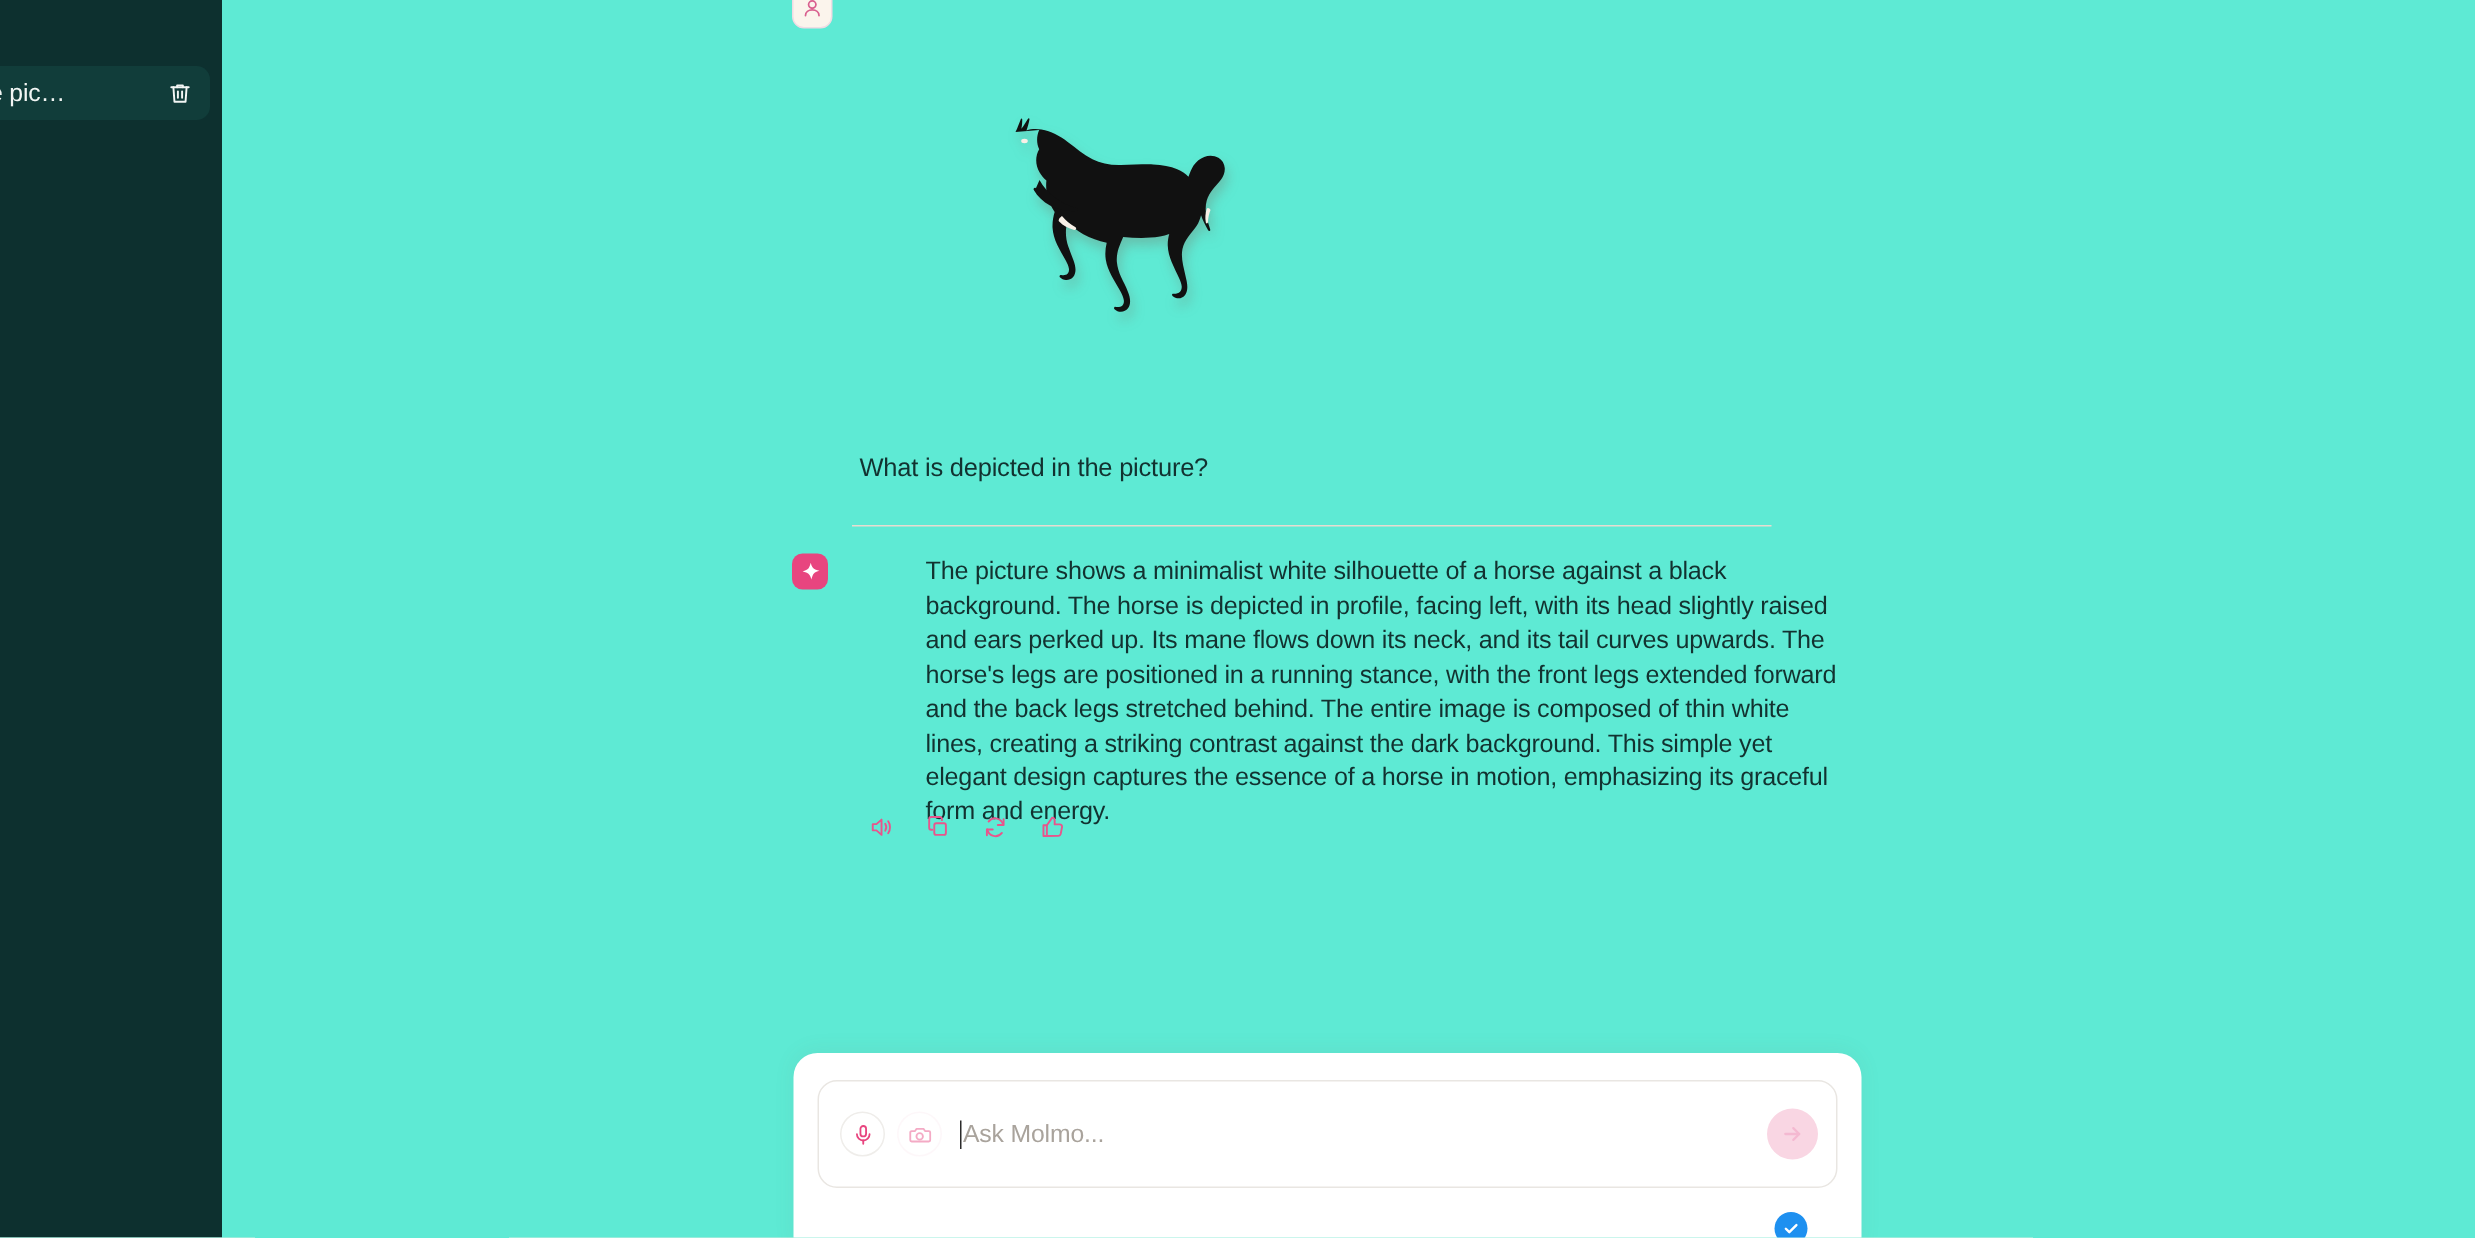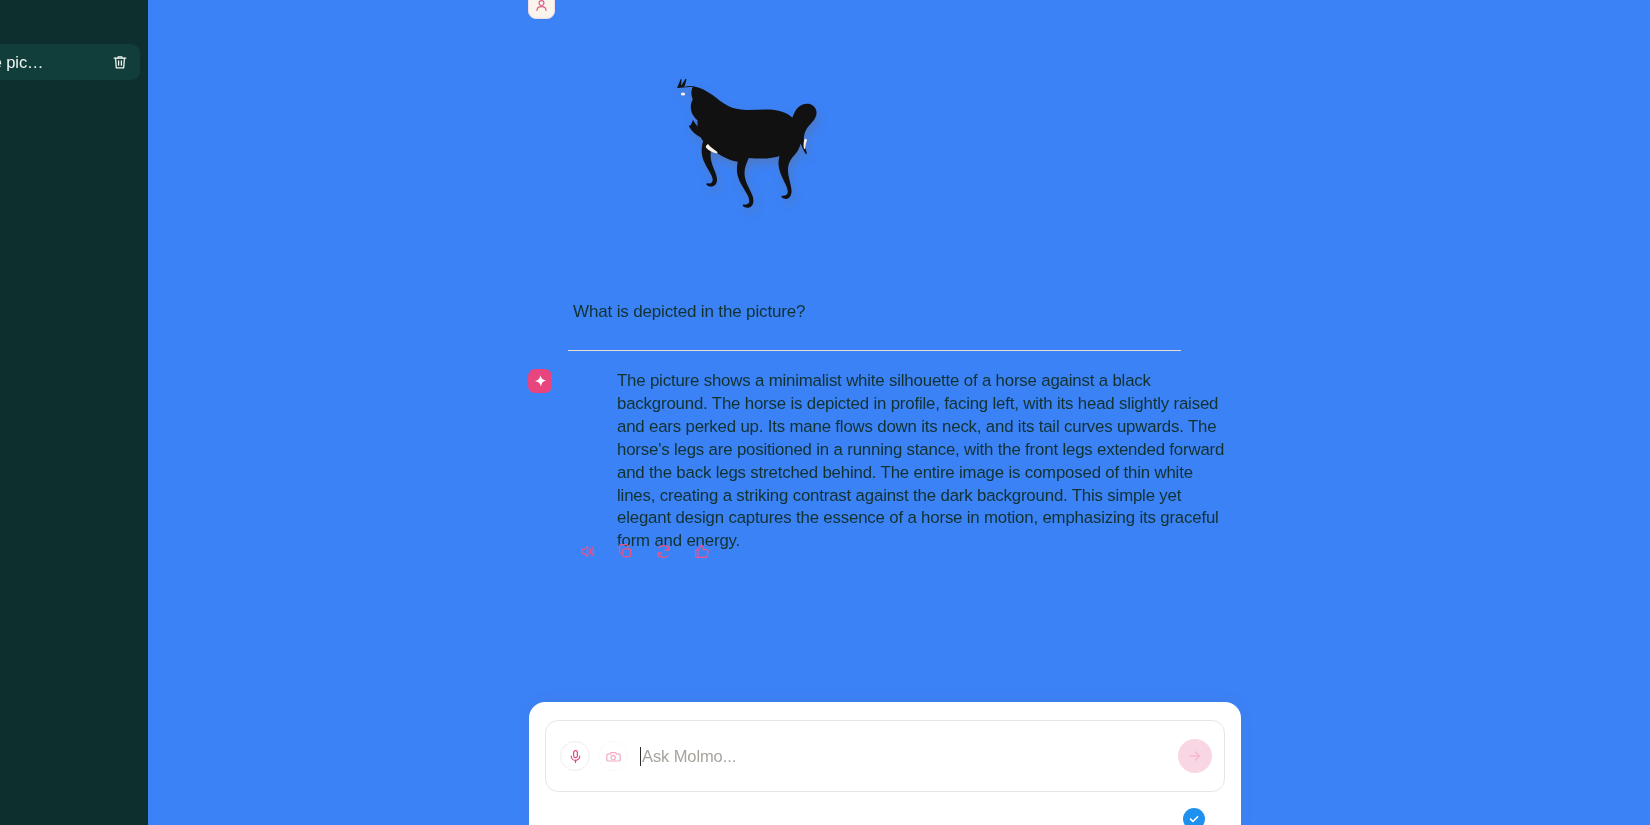--- a/index.html
+++ b/index.html
@@ -68,21 +68,21 @@
     cursor: pointer;
   }
 
   .trash-btn svg { display: block; }
 
   
   .main {
     flex: 1;
     height: 825px;
     position: relative;
-    background: #3b82f6;
+    background: #5eead4;
   }
 
   .conversation {
     position: absolute;
     left: 0;
     top: 0;
     right: 0;
     bottom: 0;
   }
 

